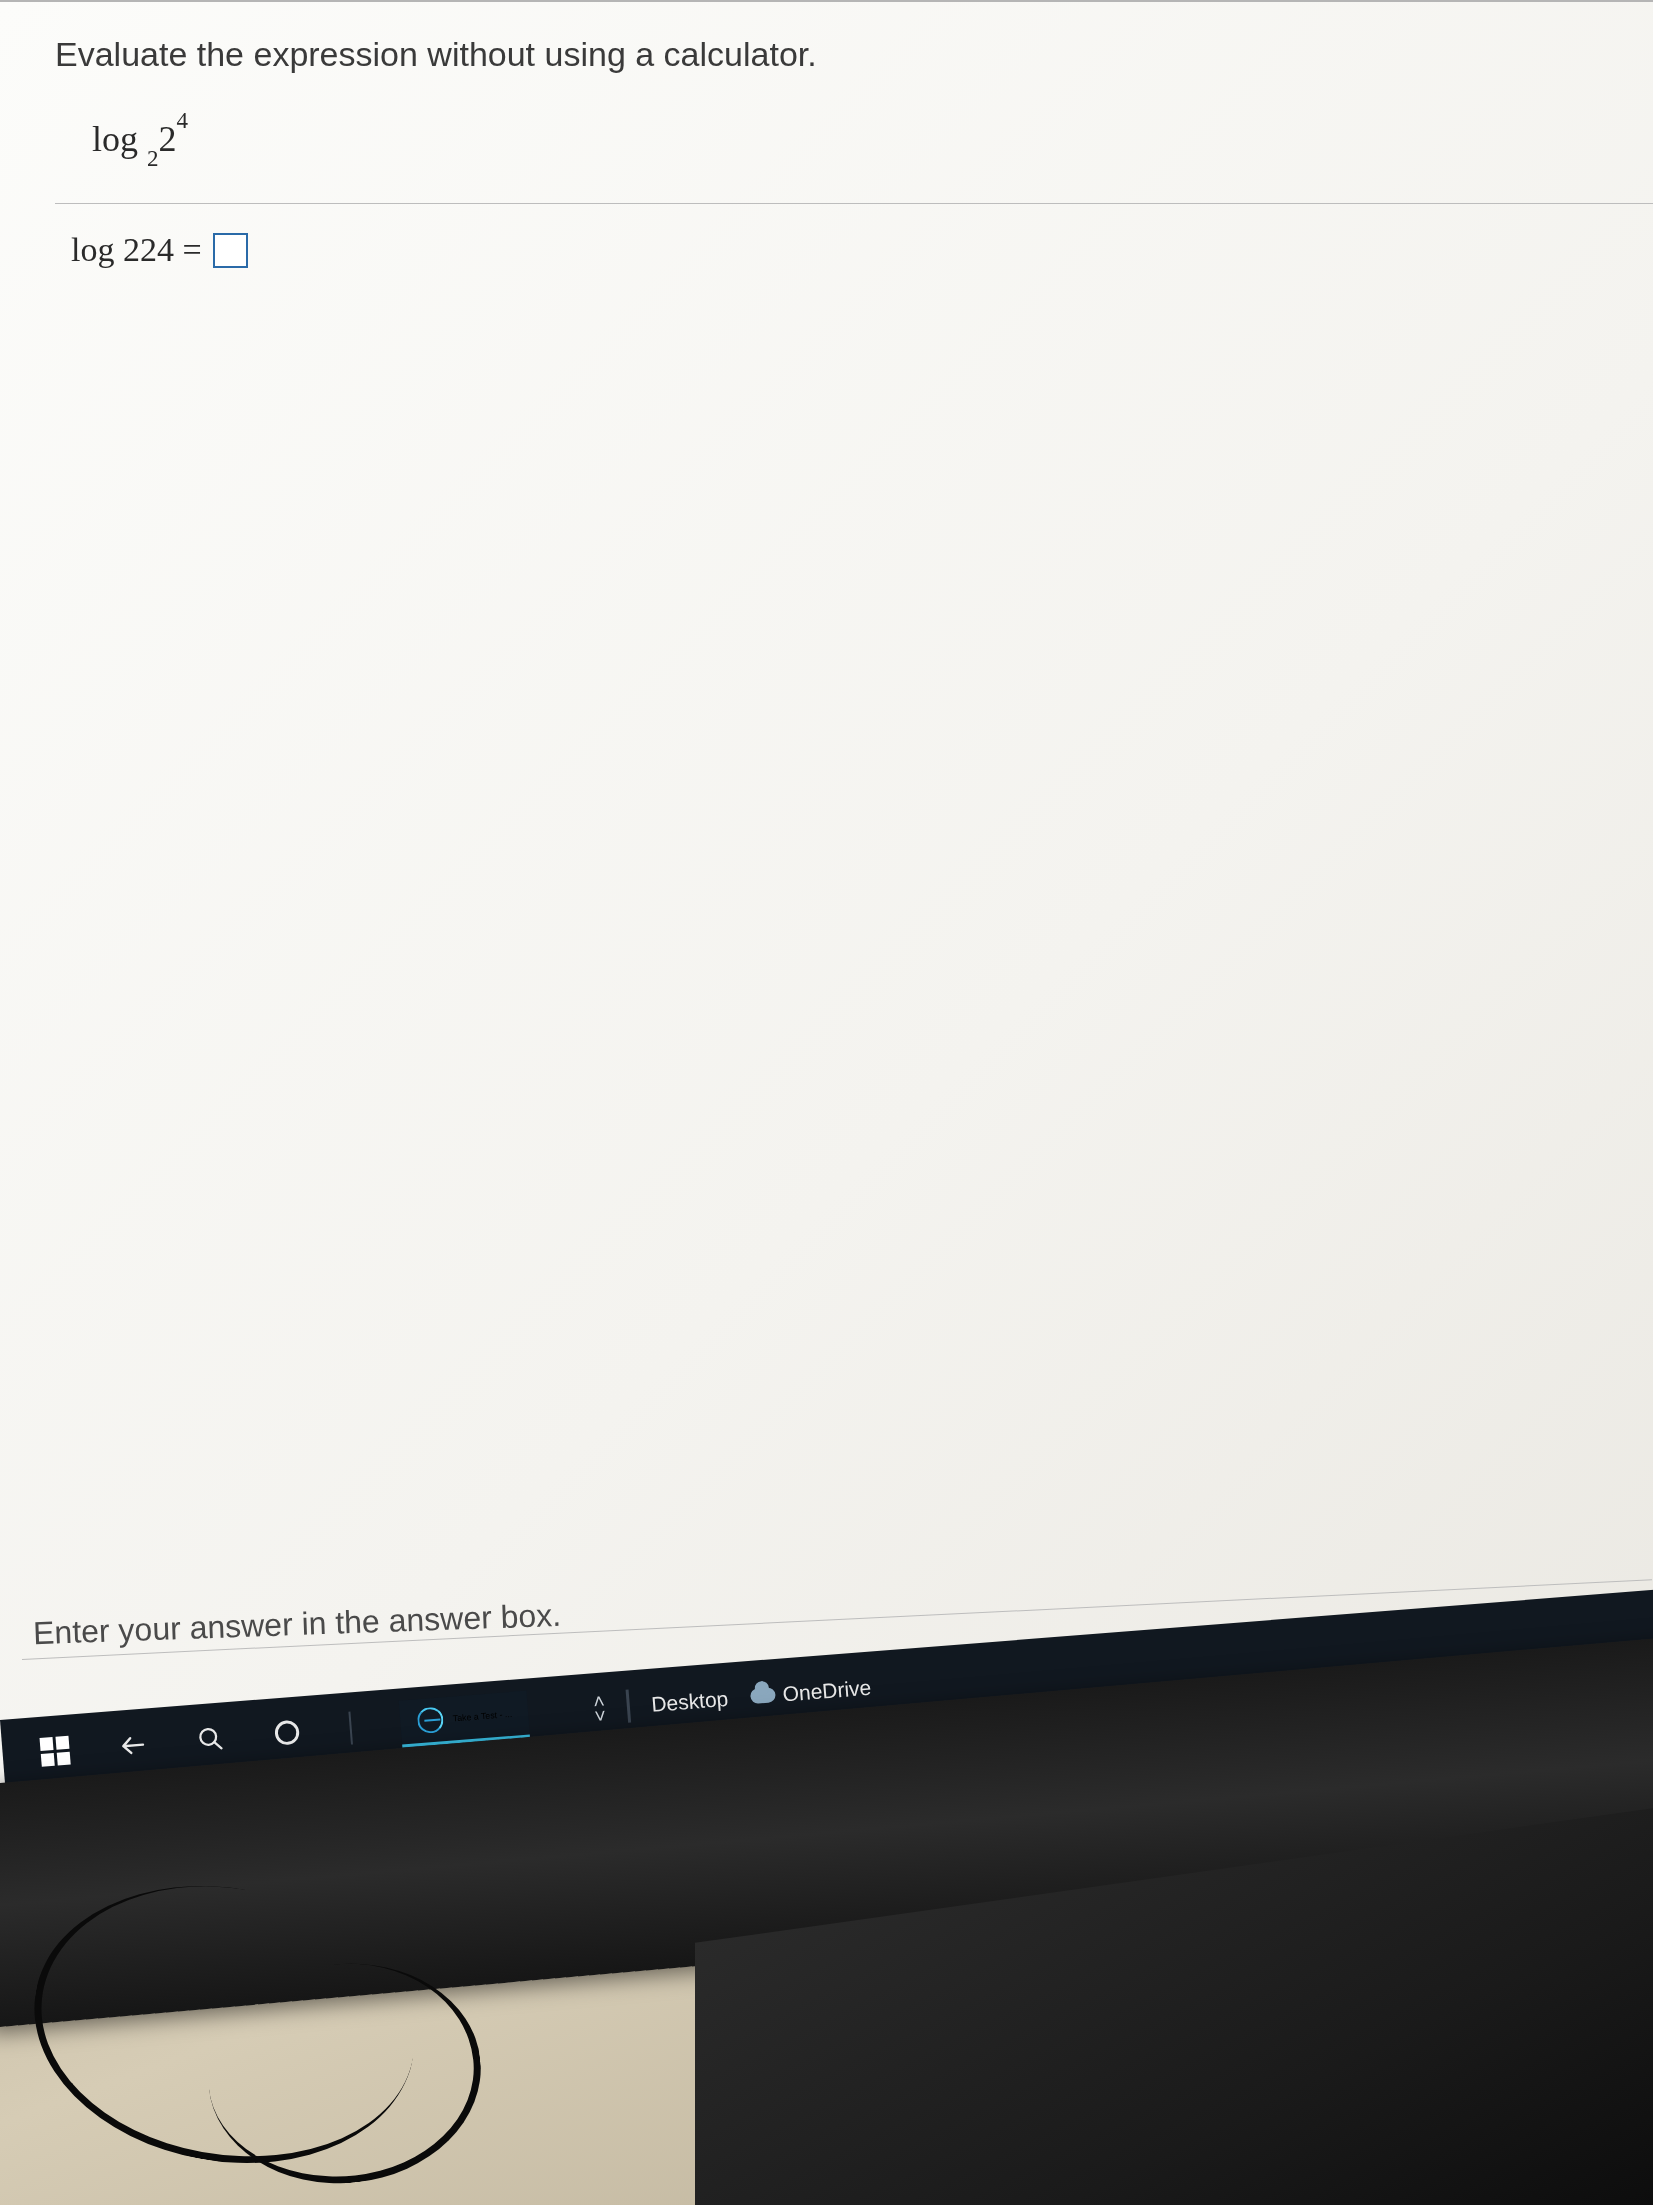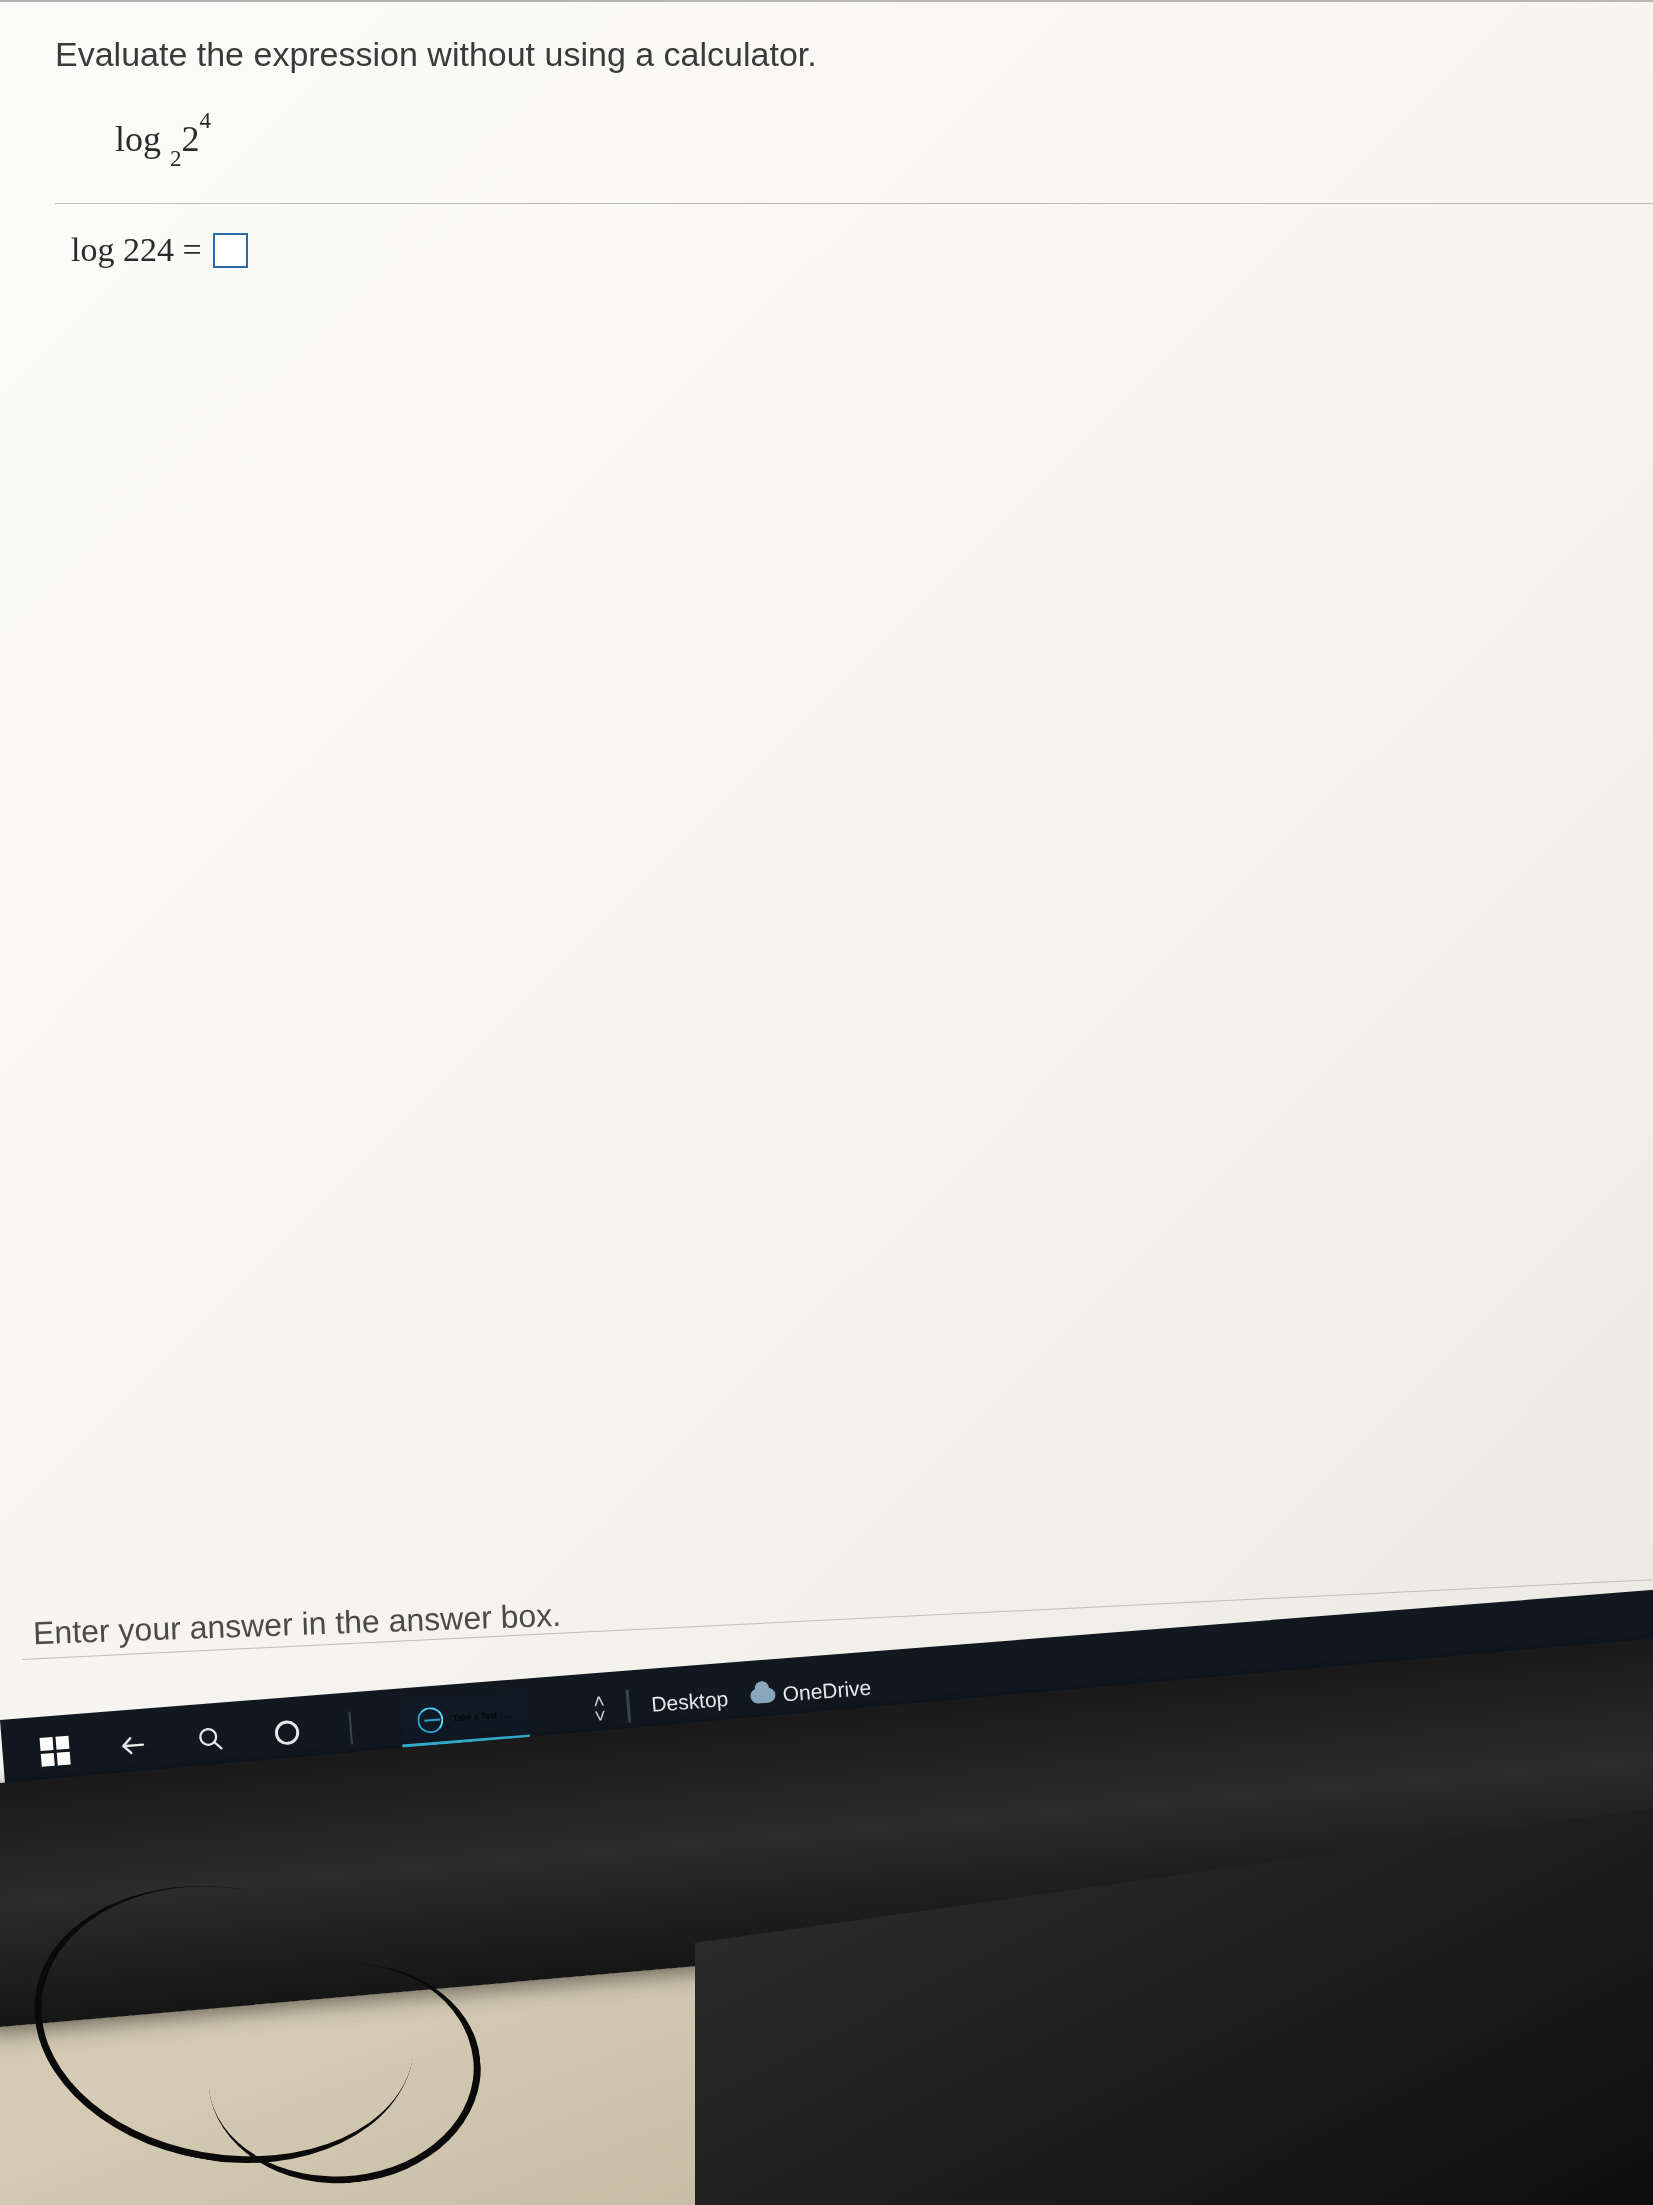--- a/index.html
+++ b/index.html
@@ -21,21 +21,21 @@
     }
     .question-prompt {
       font-size: 34px;
       color: #3a3a3a;
       margin-bottom: 44px;
       padding-right: 22px;
     }
     .math-expression {
       font-size: 36px;
       color: #2a2a2a;
-      margin-left: 60px;
+      margin-left: 37px;
       margin-bottom: 38px;
       font-family: 'Times New Roman', serif;
     }
     .math-expression .log-text { font-weight: normal; }
     .math-expression .sub { font-size: 23px; vertical-align: sub; position: relative; top: 6.6px; }
     .math-expression .base2 { font-size: 36px; }
     .math-expression .sup { font-size: 23px; vertical-align: super; position: relative; top: -9.8px; }
     .divider {
       border: none;
       border-top: 1.6px solid #bdbdbd;

